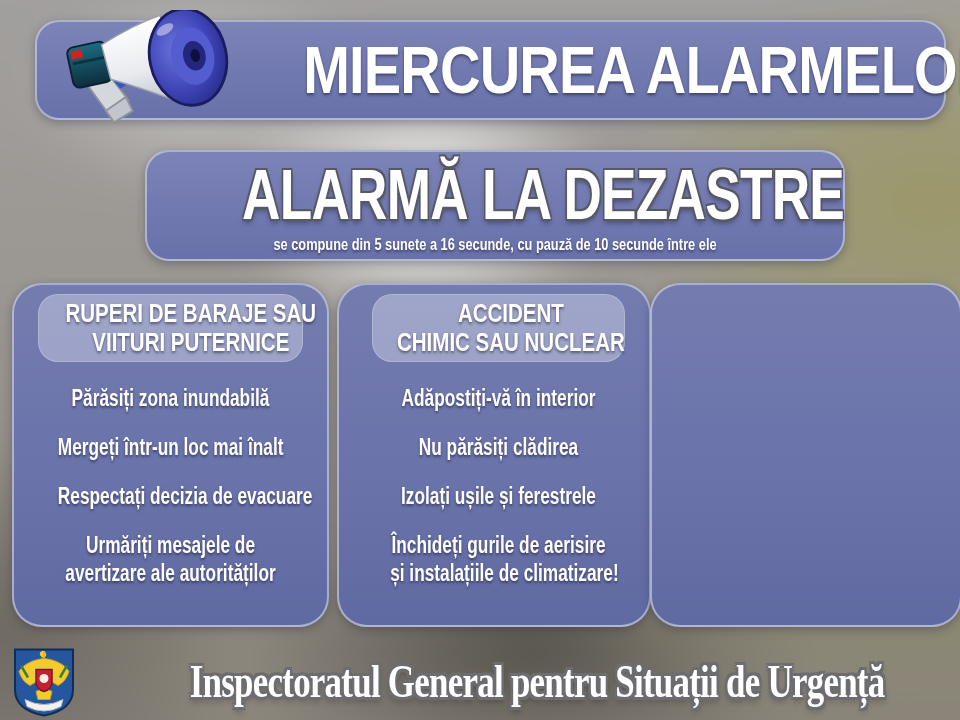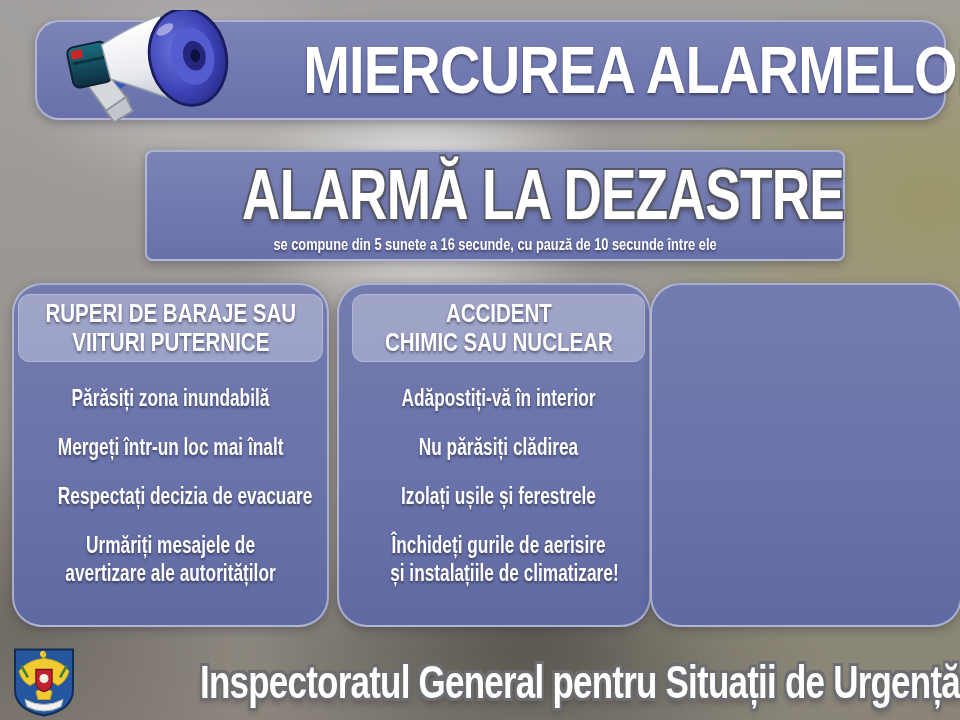--- a/index.html
+++ b/index.html
@@ -46,50 +46,50 @@
                             3px 3px 0 #6c6c71, -3px 0 0 #6c6c71, 3px 0 0 #6c6c71,
                             0 -3px 0 #6c6c71, 0 3px 0 #6c6c71, 0 5px 7px rgba(0,0,0,0.30); }
 
   
   .top-banner { left:35px; top:20px; width:907px; height:96px; border-radius:24px; }
   .top-title  { position:absolute; left:205px; right:20px; top:9px; height:78px;
                 line-height:78px; font-size:66px; letter-spacing:-1px; }
   .megaphone  { position:absolute; left:50px; top:10px; width:192px; height:112px; z-index:3; }
 
   
-  .alarm-banner { left:145px; top:150px; width:696px; height:107px; border-radius:8px; }
+  .alarm-banner { left:145px; top:150px; width:696px; height:107px; border-radius:24px; }
   .alarm-title  { position:absolute; left:0; right:0; top:6px; height:74px;
                   line-height:74px; font-size:70px; letter-spacing:-1px; }
   .alarm-sub    { position:absolute; left:0; right:0; top:81px; height:24px;
                   line-height:24px; font-size:16px; }
 
   
   .card { top:283px; height:340px; border-radius:30px;
           background:linear-gradient(180deg,#747caf 0%, #6a73aa 55%, #606aa2 100%); }
   .card-1 { left:12px;  width:313px; }
   .card-2 { left:337px; width:301px;padding-left:9px; }
   .card-3 { left:650px; width:308px; }
   .card-header {
-    margin:9px 4px 0; height:68px; border-radius:12px;
+    margin:9px 24px 0; height:68px; border-radius:20px;
     background:rgba(226,228,240,0.40);
     box-shadow:inset 0 0 0 1px rgba(240,240,248,0.25);
-    display:flex; align-items:center; justify-content:center;
+    display:flex; align-items:center; 
   }
   .card-header .hlines { font-size:25px; line-height:1.24; }
   .card-body { padding-top:22px; }
   .card-3 .card-body { padding-top:36px; }
   .item { font-size:24px; margin-bottom:21px; }
   .card-3 .item { font-size:27px; margin-bottom:28px; }
   .ln { display:block; white-space:nowrap; line-height:1.17; }
   .card-3 .ln { line-height:1.26; }
 
   
   .coat { left:12px; top:647px; width:64px; height:71px; }
   .footer-text { left:80px; right:6px; top:650px; height:64px;
-                 line-height:64px; font-size:46px; letter-spacing:-1px; }
+                 line-height:64px; font-size:46px; letter-spacing:-1px;font-family:Liberation Serif, serif; }
 </style>
 </head>
 <body>
 
 <div class="bg"></div>
 
 <div class="layer panel top-banner">
   <div class="top-title center ts-soft">
     <span class="cond85 nowrap" style="display:inline-block">MIERCUREA ALARMELOR</span>
   </div>

